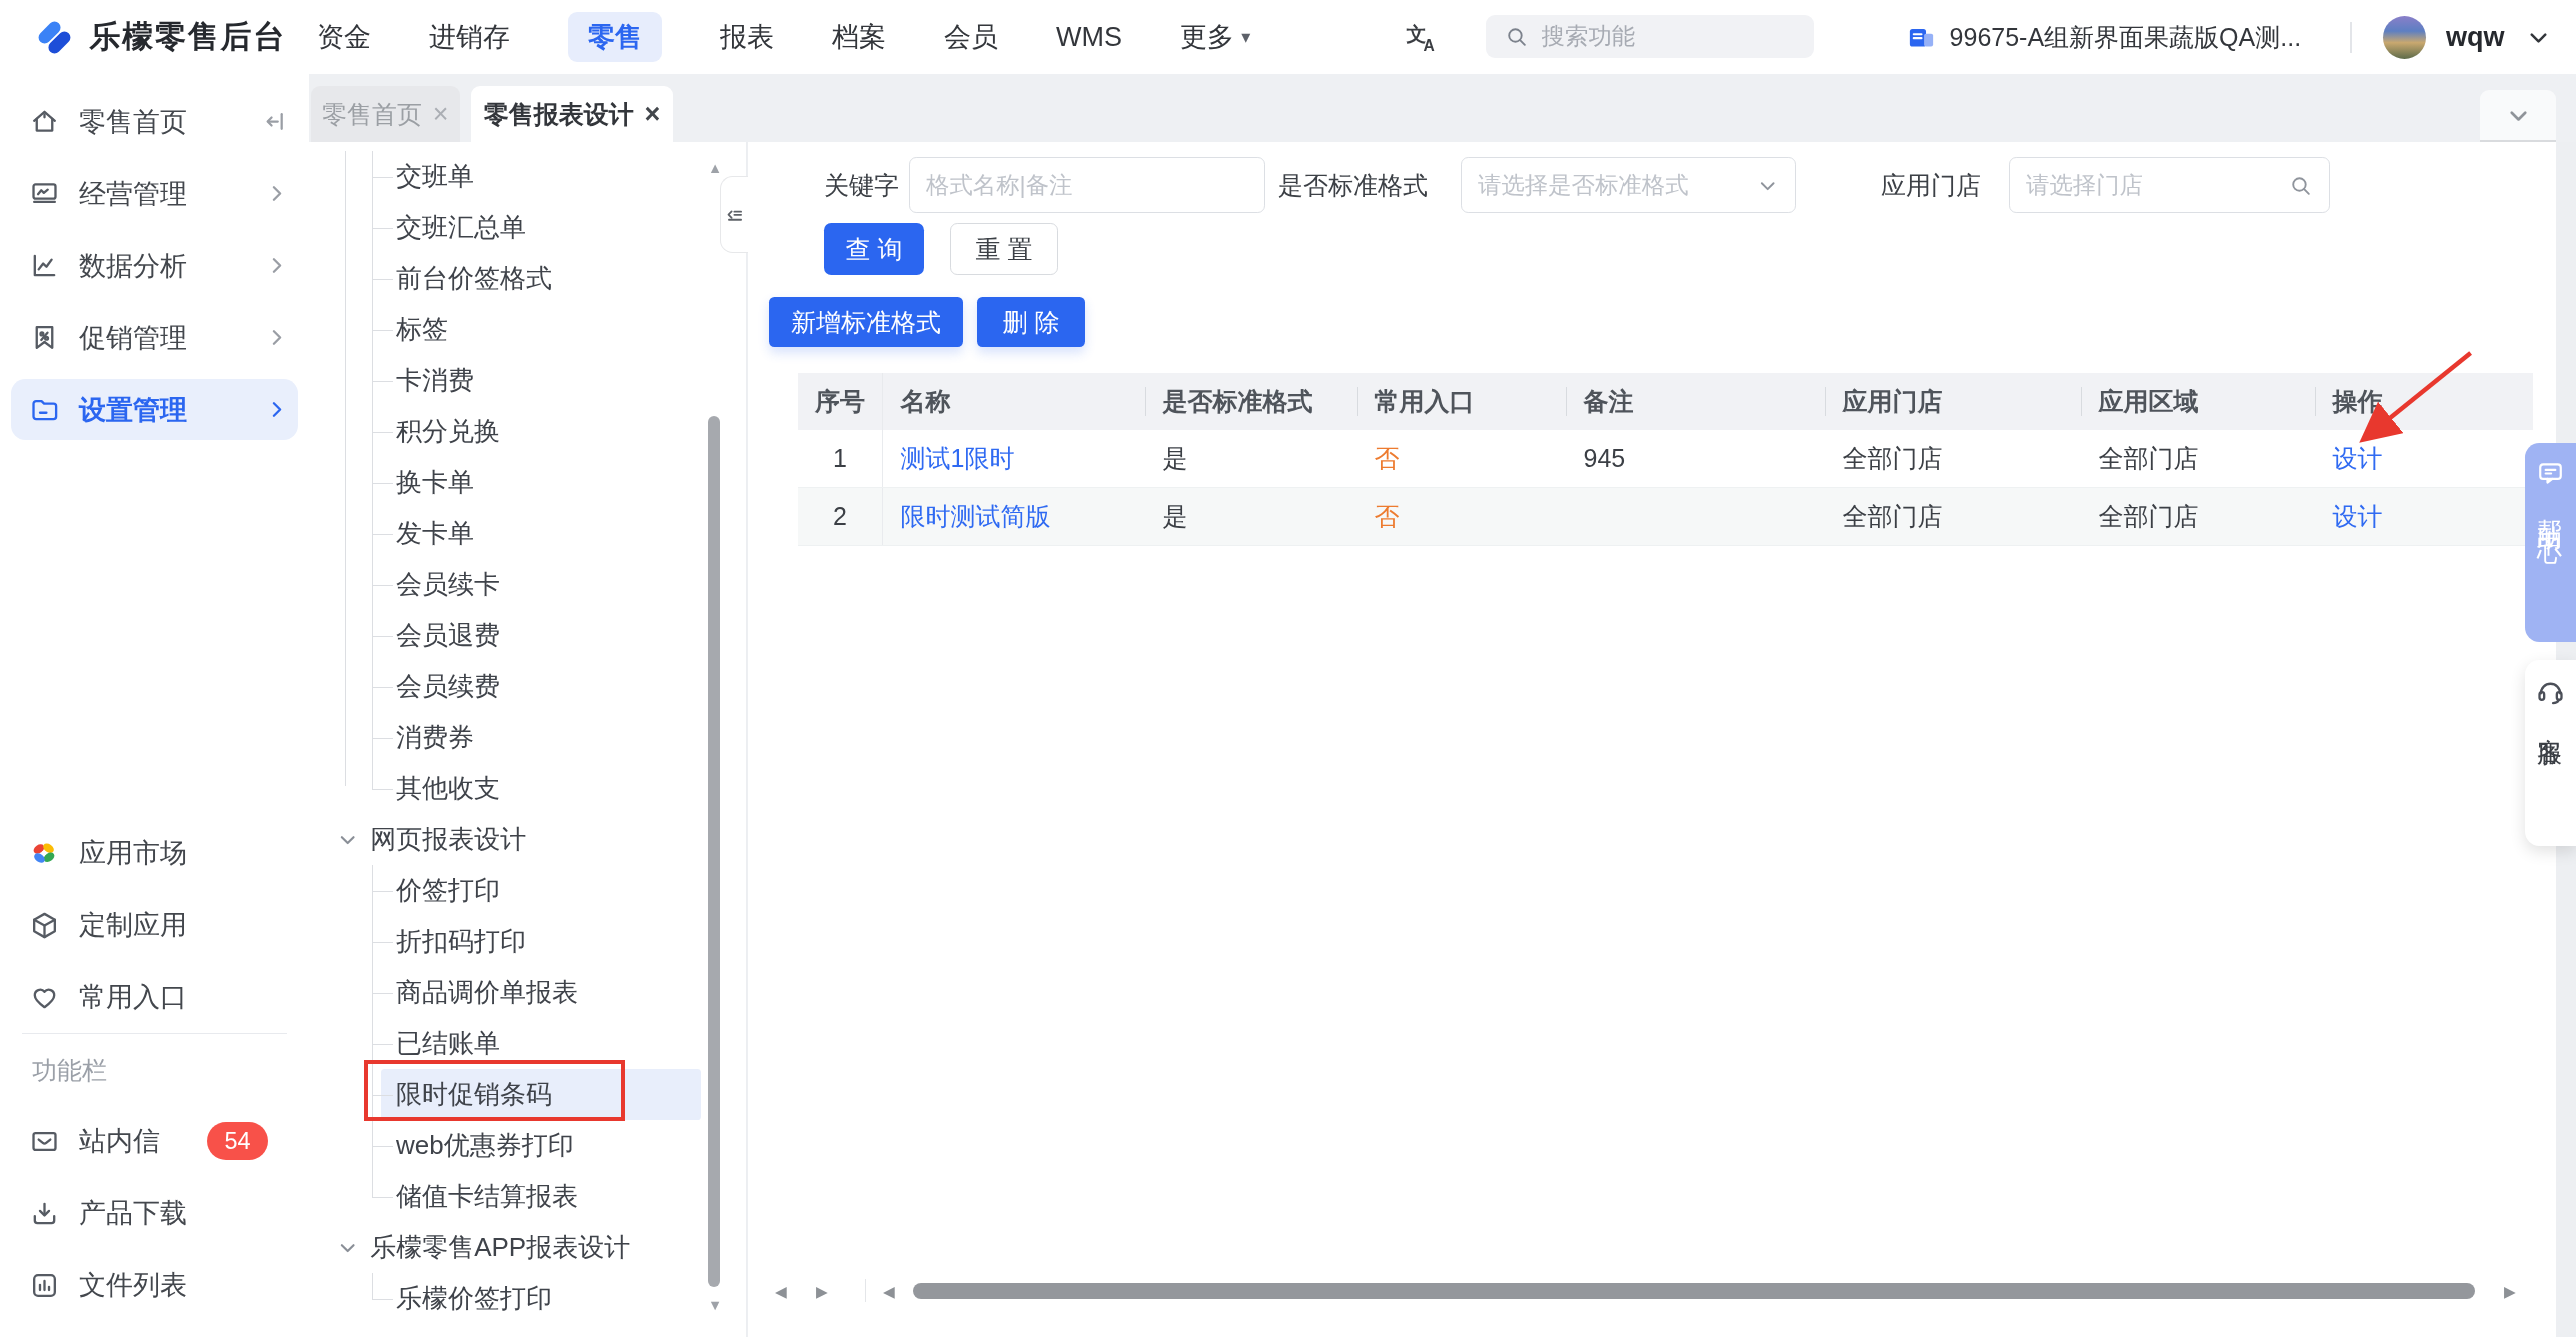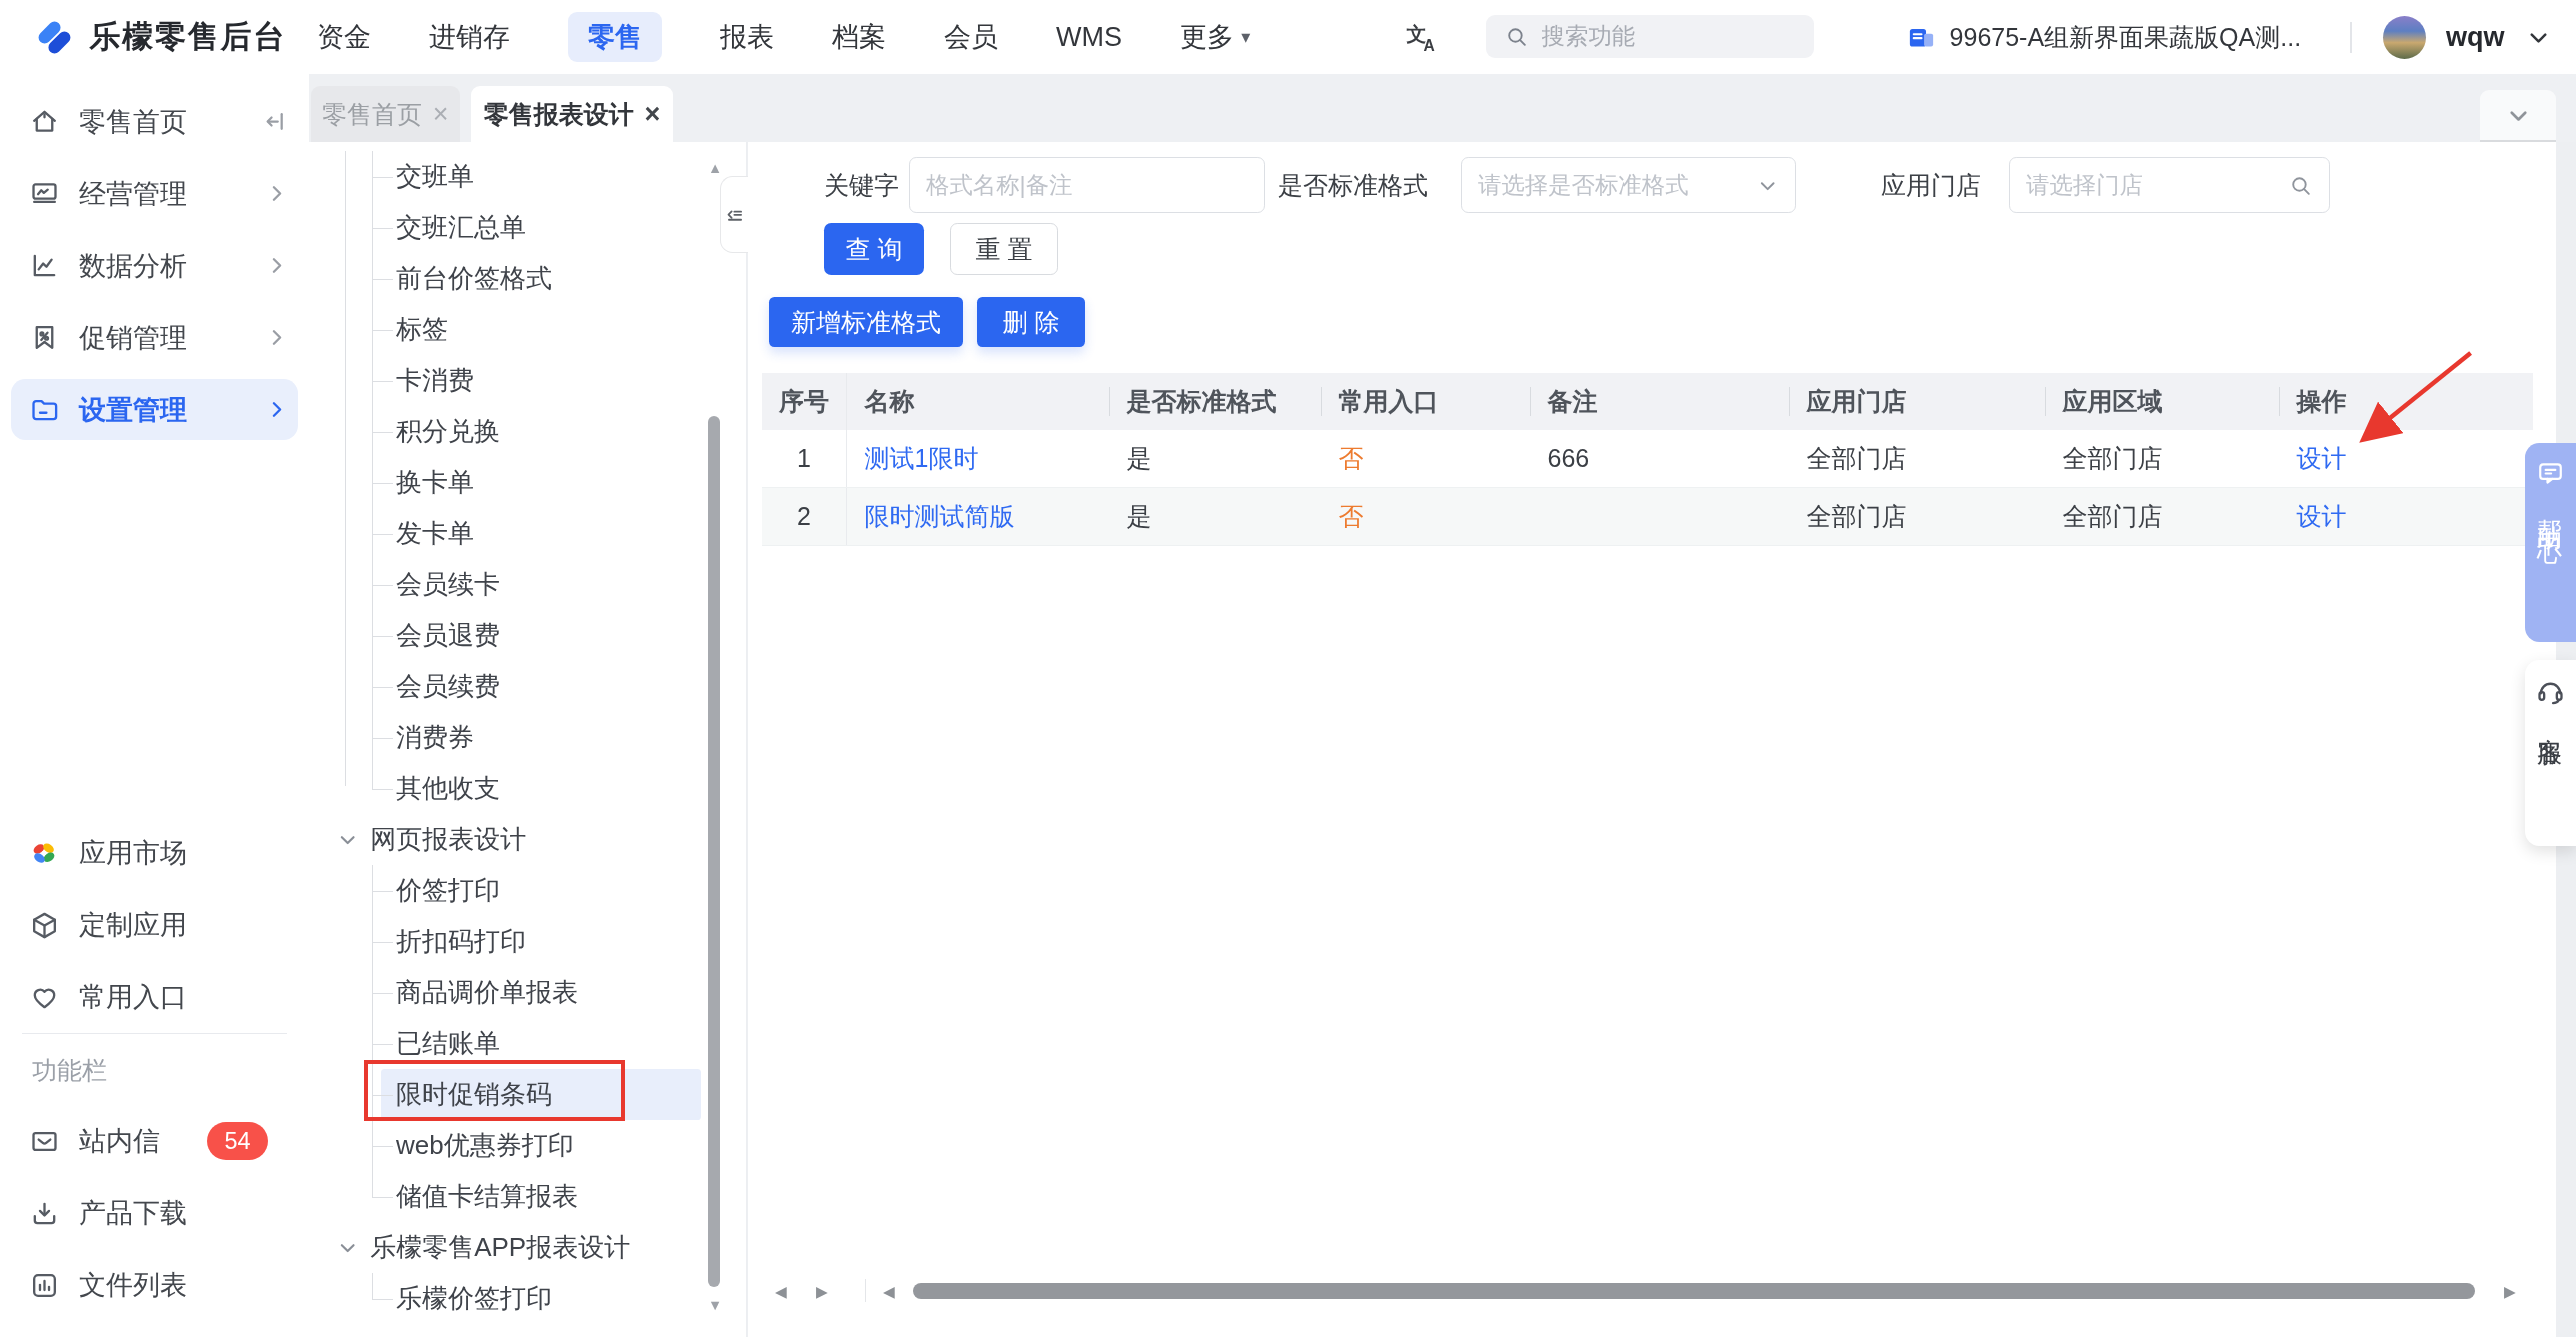--- a/index.html
+++ b/index.html
@@ -81,21 +81,21 @@
   .fctrl input::placeholder { color:#bfc3ca; }
   .ph { font-size:23.4px; color:#bfc3ca; white-space:nowrap; }
   .fic { color:#8f949c; display:flex; }
   .btn { position:absolute; display:flex; align-items:center; justify-content:center; font-size:25px; cursor:pointer; border-radius:7.2px; white-space:nowrap; }
   #btn-search { left:76px; top:81px; width:100px; height:52px; background:#2b66f0; color:#fff; }
   #btn-reset  { left:202px; top:81px; width:108px; height:52px; background:#fff; border:1.8px solid #d8dbdf; color:#3c4046; }
   #btn-add { left:21px; top:155px; width:194px; height:50px; background:#2b66f0; color:#fff; border-radius:5.4px; box-shadow:0 5.4px 10.8px rgba(43,102,240,.18); }
   #btn-del { left:229px; top:155px; width:108px; height:50px; background:#2b66f0; color:#fff; border-radius:5.4px; box-shadow:0 5.4px 10.8px rgba(43,102,240,.18); }
 
   .table { position:absolute; left:13.5px; top:231px; width:1771px; }
-  .grid { display:grid; grid-template-columns:85px 262px 212px 209px 259px 256px 234px 254px; }
+  .grid { display:grid; grid-template-columns:85px 262px 212px 209px 259px 256px 234px 254px;margin-left:36px; }
   .thead { height:57px; background:#f1f2f5; }
   .th { display:flex; align-items:center; font-size:25px; font-weight:700; color:#4f545b; padding-left:18px; position:relative; }
   .th.sep::before { content:""; position:absolute; left:0; top:14.4px; bottom:14.4px; width:0.9px; background:#d8dbdf; }
   .tr { height:58px; border-bottom:0.9px solid #eef1f2; }
   .tr.alt { background:#f6f8f8; }
   .td { display:flex; align-items:center; font-size:25px; color:#3b3f45; padding-left:18px; }
   .center { justify-content:center; padding-left:0 !important; }
   .vline { box-shadow:inset -0.9px 0 0 #e7e9ed; }
   .td.link { color:#2f6af2; cursor:pointer; }
   .td.orange { color:#ed7b2f; }
@@ -504,21 +504,21 @@
         <div class="th sep">应用门店</div>
         <div class="th sep">应用区域</div>
         <div class="th sep">操作</div>
       </div>
     <div id="tbody">
         <div class="tr grid">
           <div class="td center vline">1</div>
           <div class="td link">测试1限时</div>
           <div class="td">是</div>
           <div class="td orange">否</div>
-          <div class="td">666</div>
+          <div class="td">945</div>
           <div class="td">全部门店</div>
           <div class="td">全部门店</div>
           <div class="td link">设计</div>
         </div>
         <div class="tr grid alt">
           <div class="td center vline">2</div>
           <div class="td link">限时测试简版</div>
           <div class="td">是</div>
           <div class="td orange">否</div>
           <div class="td"></div>

